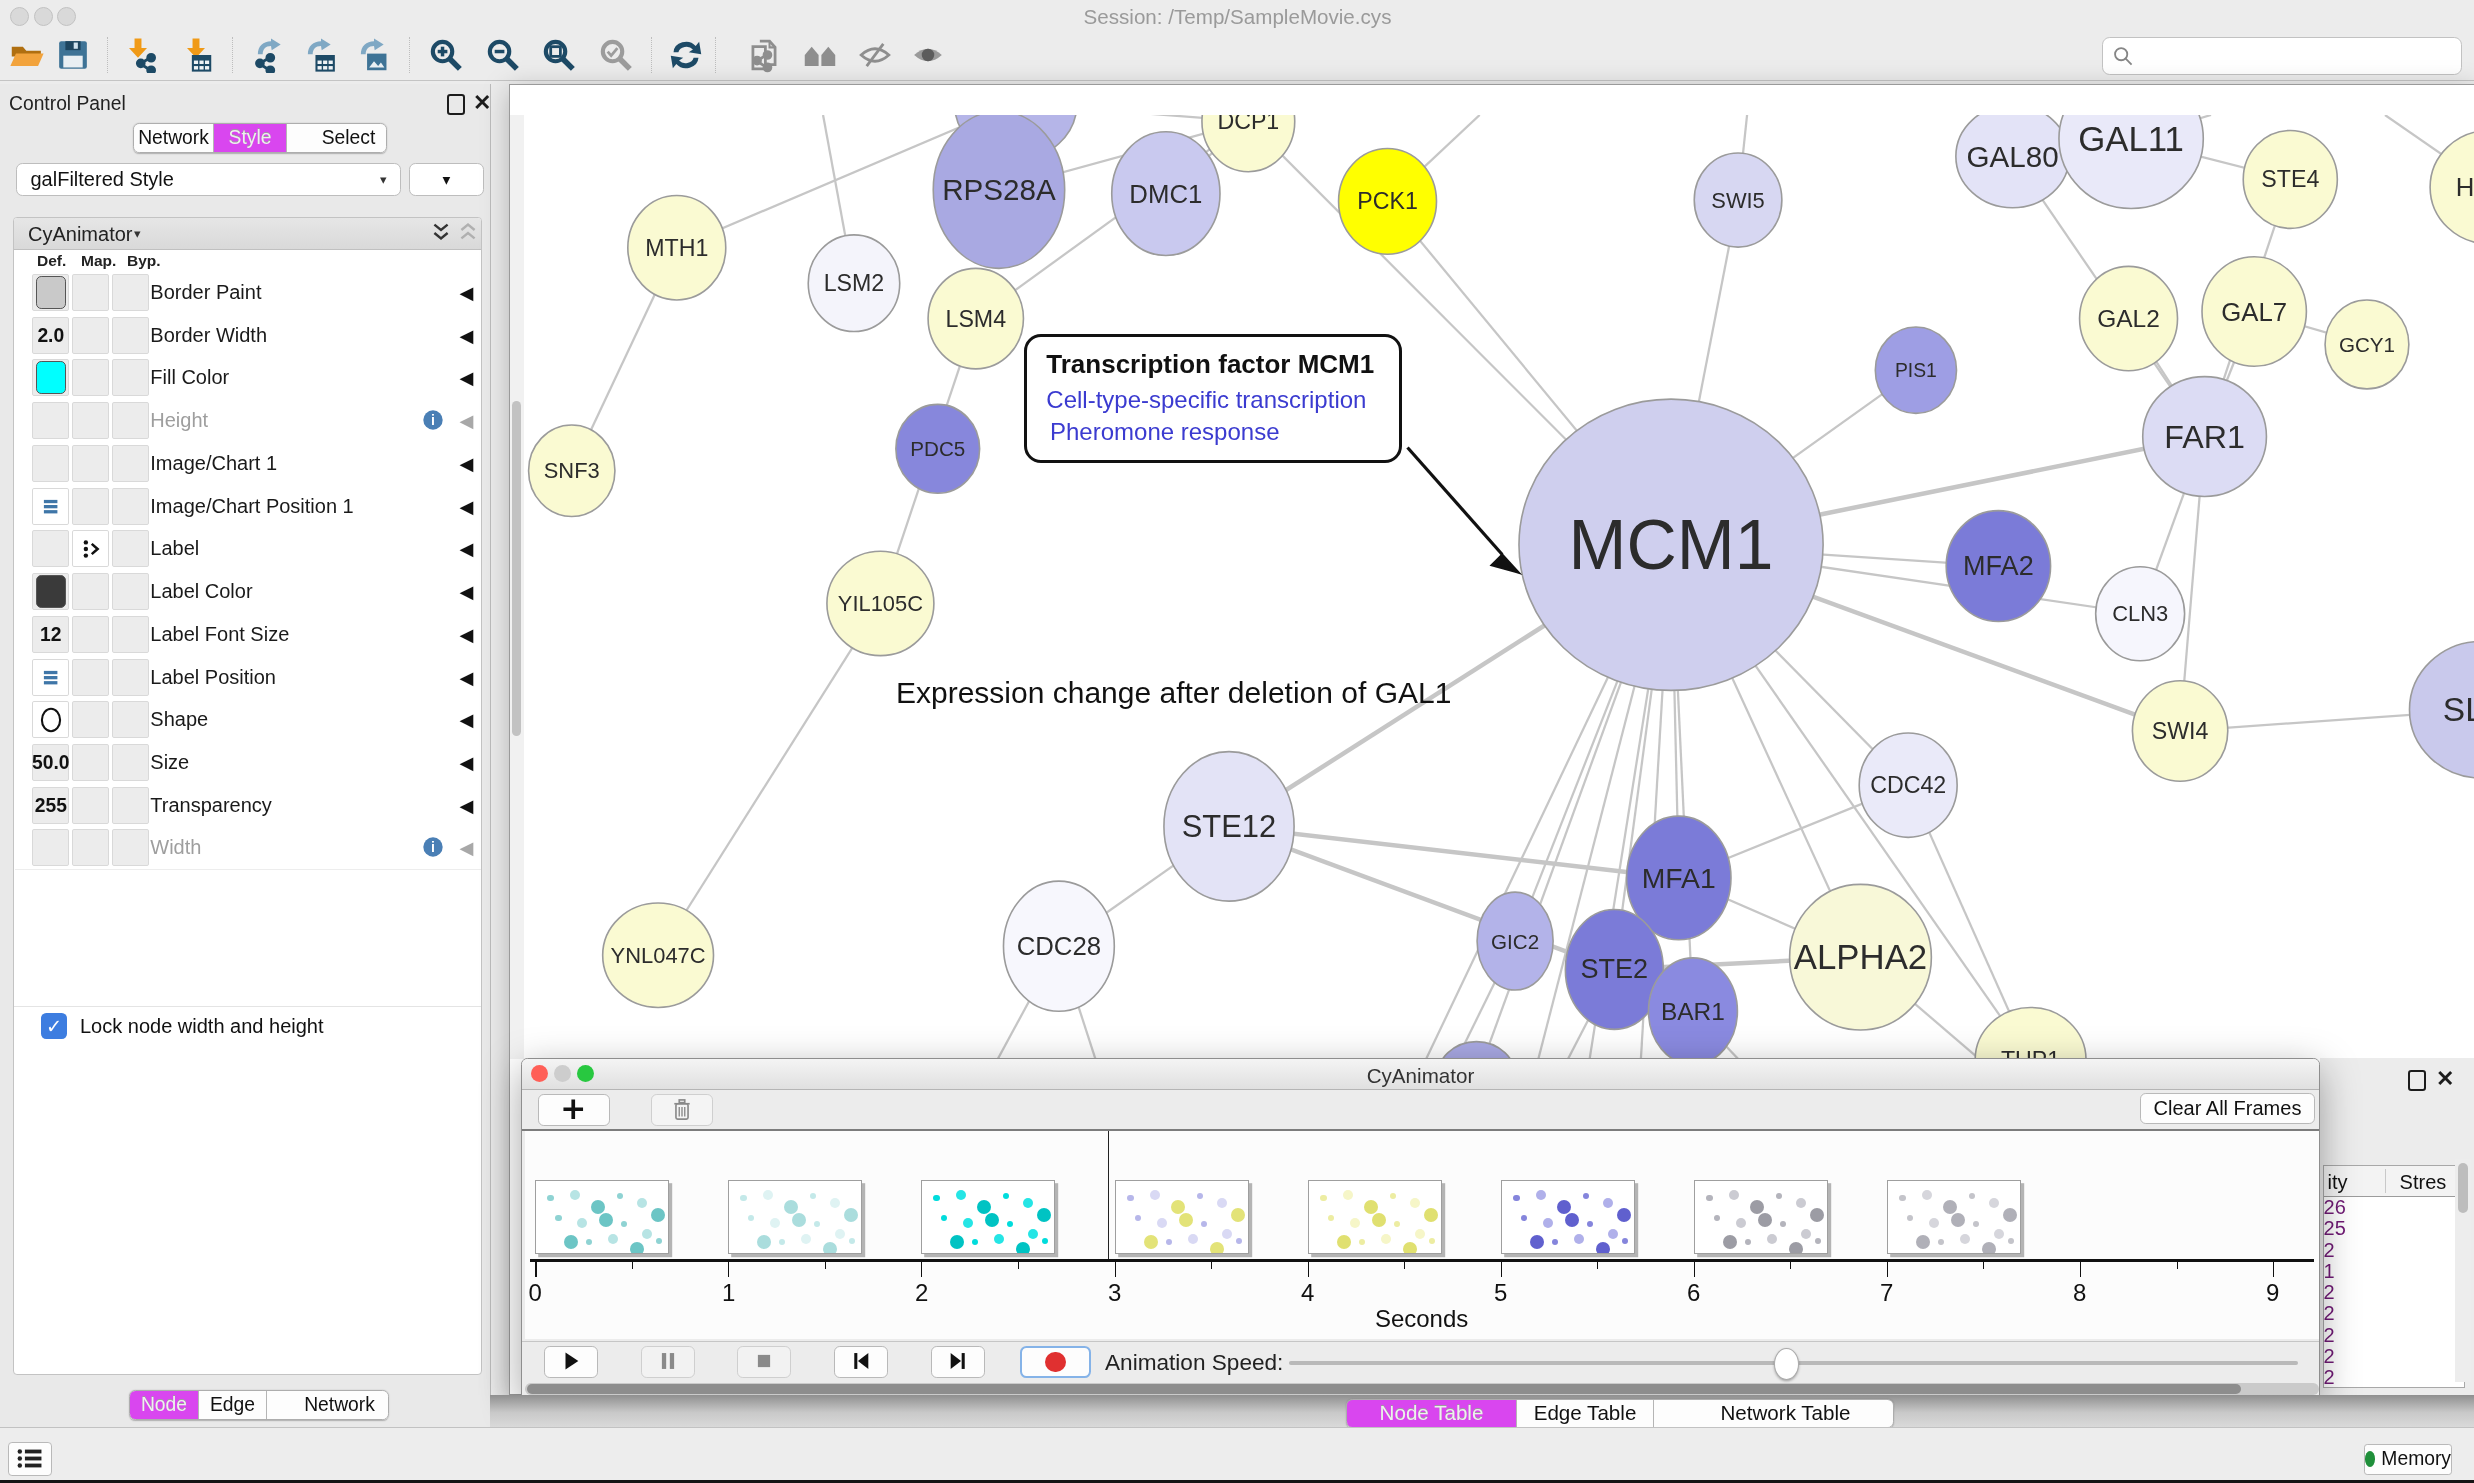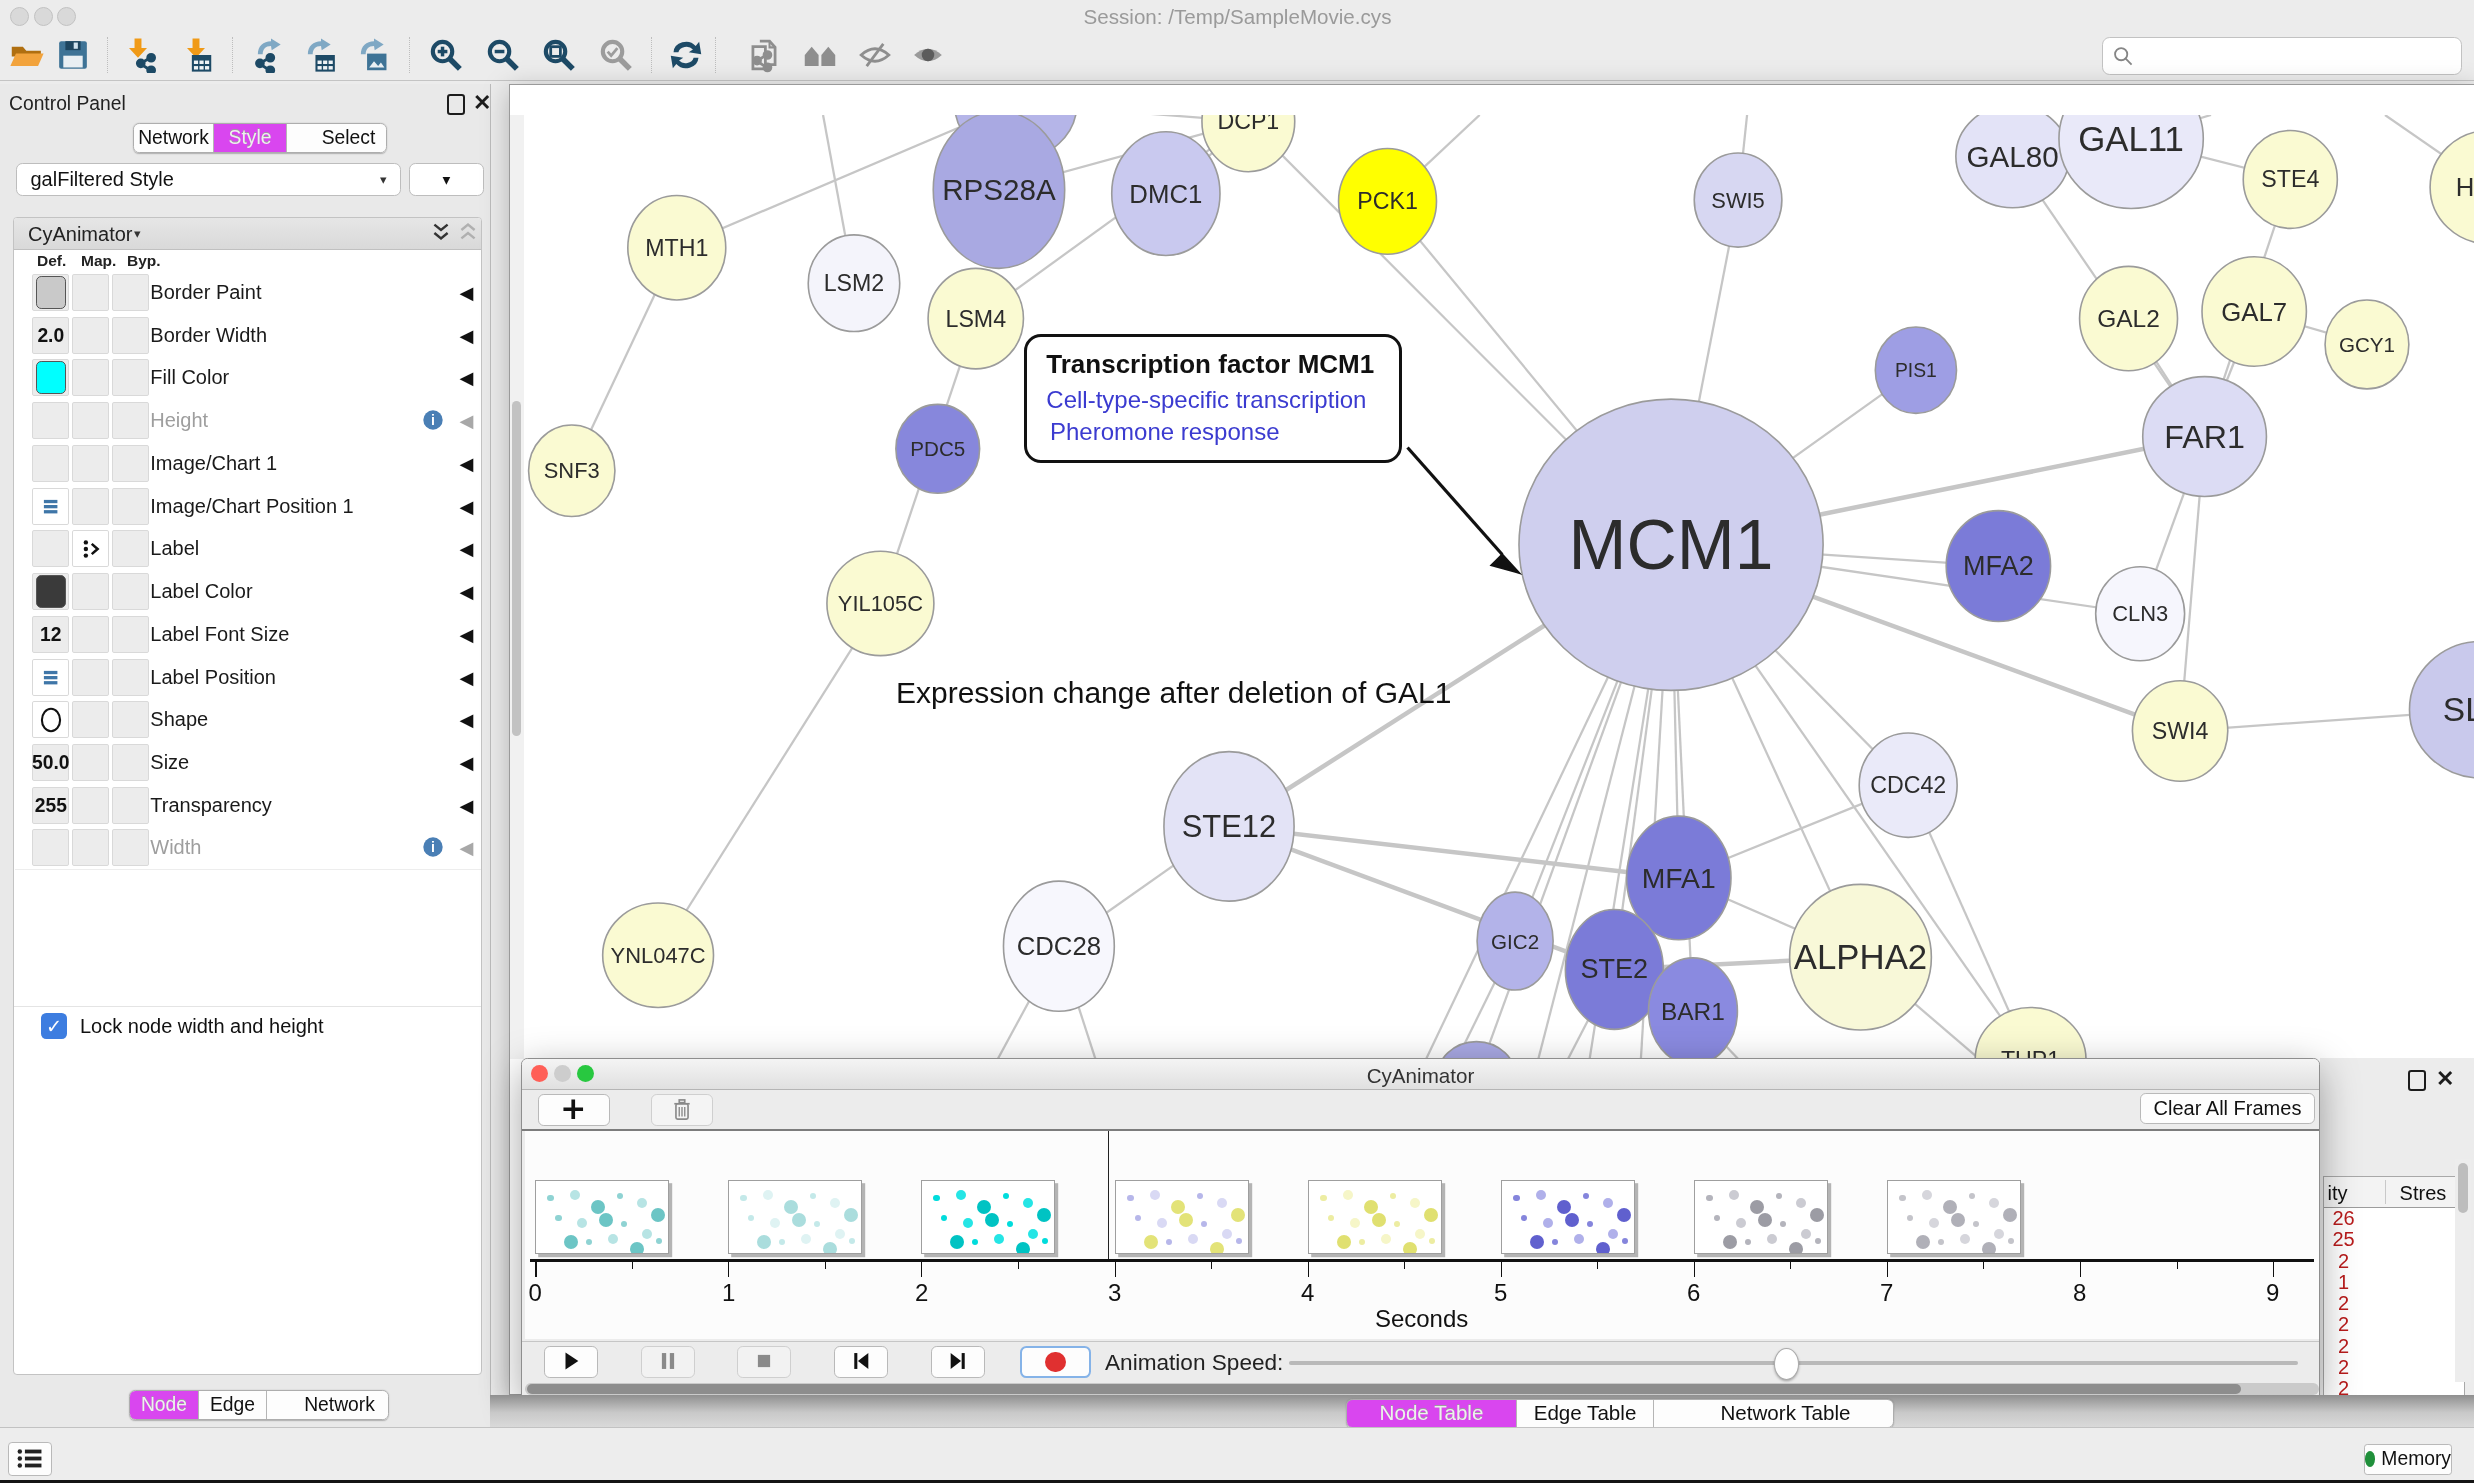--- a/index.html
+++ b/index.html
@@ -26,21 +26,21 @@
   .ptri.dis{color:#a8a8a8;}
   .swatch{width:28px;height:31px;border-radius:5.2px;border:1.3px solid #555;}
   .node-label{fill:#2c2c2c;}
   svg text{font-family:"Liberation Sans", sans-serif;}
   .thumb{position:absolute;width:132px;height:72px;background:#fff;border:0.6px solid #9f9f9f;
          box-shadow:3.2px 3.2px 0 #b4b4b4;overflow:hidden;}
   .dot{position:absolute;border-radius:50%;}
   .tickmajor{position:absolute;width:1.9px;background:#111;}
   .ticknum{position:absolute;font-size:24px;color:#111;width:52px;text-align:center;}
   .tbl-row{position:absolute;left:0;width:100%;height:21px;display:flex;align-items:center;}
-  .tbl-val{width:40px;text-align:center;font-size:20px;color:#b91c1c;}
+  .tbl-val{width:40px;text-align:left;font-size:20px;color:#701a75;}
   .ctlbtn{position:absolute;top:3.9px;width:54px;height:32px;}
   .floatbox{width:14px;height:17px;border:2.6px solid #1c1c1c;border-radius:3.2px;}
   .xgl{font-size:22px;font-weight:bold;color:#1c1c1c;}
 </style>
 </head>
 <body>
 
 <div class="abs" style="left:0;top:0;width:2475px;height:31px;background:#ececec;">
   <span class="light" style="left:10.3px;top:7px;position:absolute;background:#d9d9d9;border:0.6px solid #c2c2c2;"></span>
   <span class="light" style="left:34px;top:7px;position:absolute;background:#d9d9d9;border:0.6px solid #c2c2c2;"></span>
@@ -863,21 +863,21 @@
 
   <div class="abs" style="left:2.6px;top:324px;width:1794px;height:11.6px;background:#cacaca;border-radius:5.8px;">
     <div style="position:absolute;left:2.6px;top:0.6px;width:1714px;height:10.3px;background:#8d8d8d;border-radius:5.2px;"></div>
   </div>
 </div>
 
 <div class="abs" style="left:2320px;top:1058px;width:155px;height:338px;background:#ececec;z-index:4;">
   <div class="abs floatbox" style="left:88px;top:11.6px;"></div>
   <div class="abs xgl" style="left:116px;top:7.7px;">✕</div>
 
-  <div class="abs" style="left:2.6px;top:118px;width:142px;height:223px;background:#fff;border:1.3px solid #a8a8a8;box-sizing:border-box;overflow:hidden;">
+  <div class="abs" style="left:2.6px;top:107px;width:142px;height:223px;background:#fff;border:1.3px solid #a8a8a8;box-sizing:border-box;overflow:hidden;">
     <div style="position:absolute;left:0;top:0;width:100%;height:30px;background:#f3f3f3;border-bottom:1.3px solid #9c9c9c;font-size:20px;color:#111;">
       <span style="position:absolute;left:3.9px;top:4.5px;">ity</span>
       <span style="position:absolute;left:61px;top:2.6px;width:0.6px;height:24.5px;background:#c9c9c9;"></span>
       <span style="position:absolute;left:76px;top:4.5px;">Stres</span>
     </div>
     <div id="tbl-rows" style="position:absolute;left:0;top:31px;width:100%;">
         <div class="tbl-row" style="top: 0px;">
           <div class="tbl-val">26</div>
         </div>
         <div class="tbl-row" style="top: 21px;">

